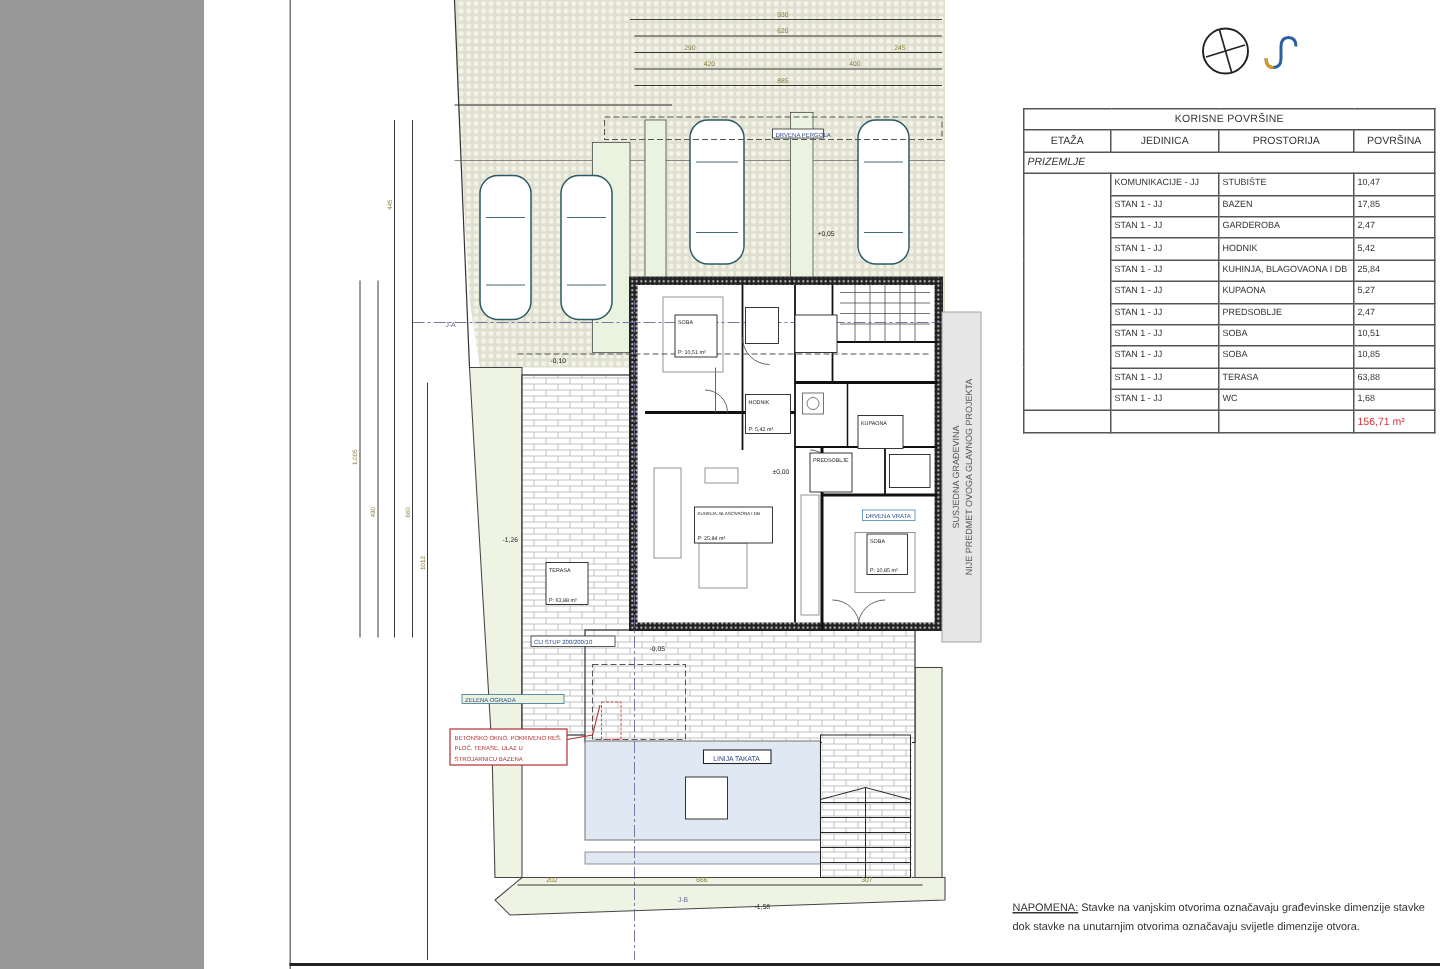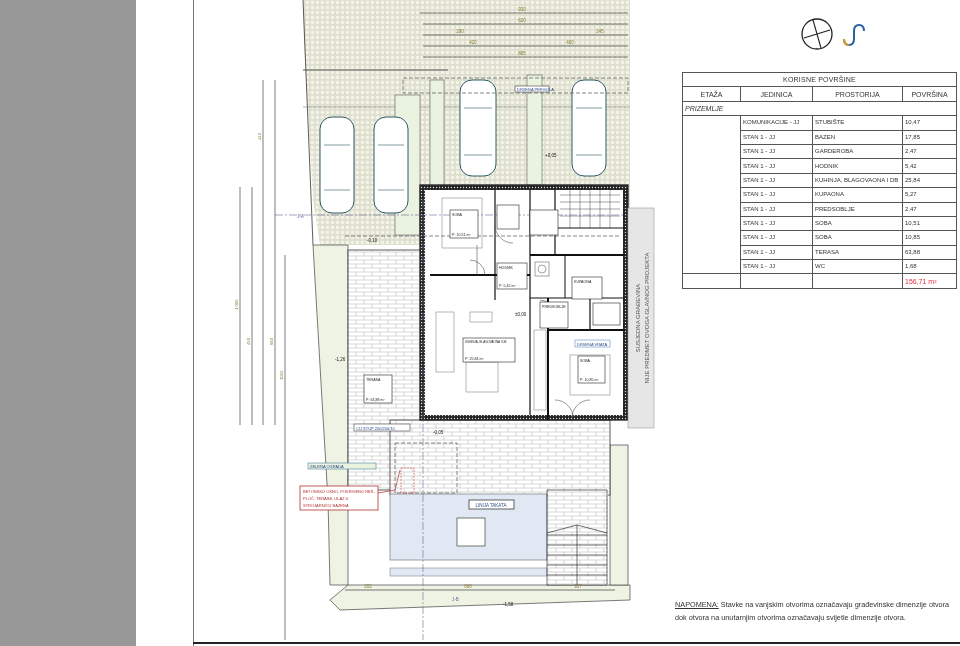--- a/index.html
+++ b/index.html
@@ -372,16 +372,16 @@
           <td></td>
           <td></td>
           <td></td>
           <td class="total">156,71 m²</td>
         </tr>
   </tbody>
     </table>
 </div>
 
 <div class="note">
-  <span class="u">NAPOMENA:</span><span> Stavke na vanjskim otvorima označavaju građevinske dimenzije otvora dok otvora na unutarnjim otvorima označavaju svijetle dimenzije otvora.</span>
+  <span class="u">NAPOMENA:</span><span> Stavke na vanjskim otvorima označavaju građevinske dimenzije stavke dok stavke na unutarnjim otvorima označavaju svijetle dimenzije otvora.</span>
 </div>
 
 <div class="bottom-line"></div>
 
 </body></html>

